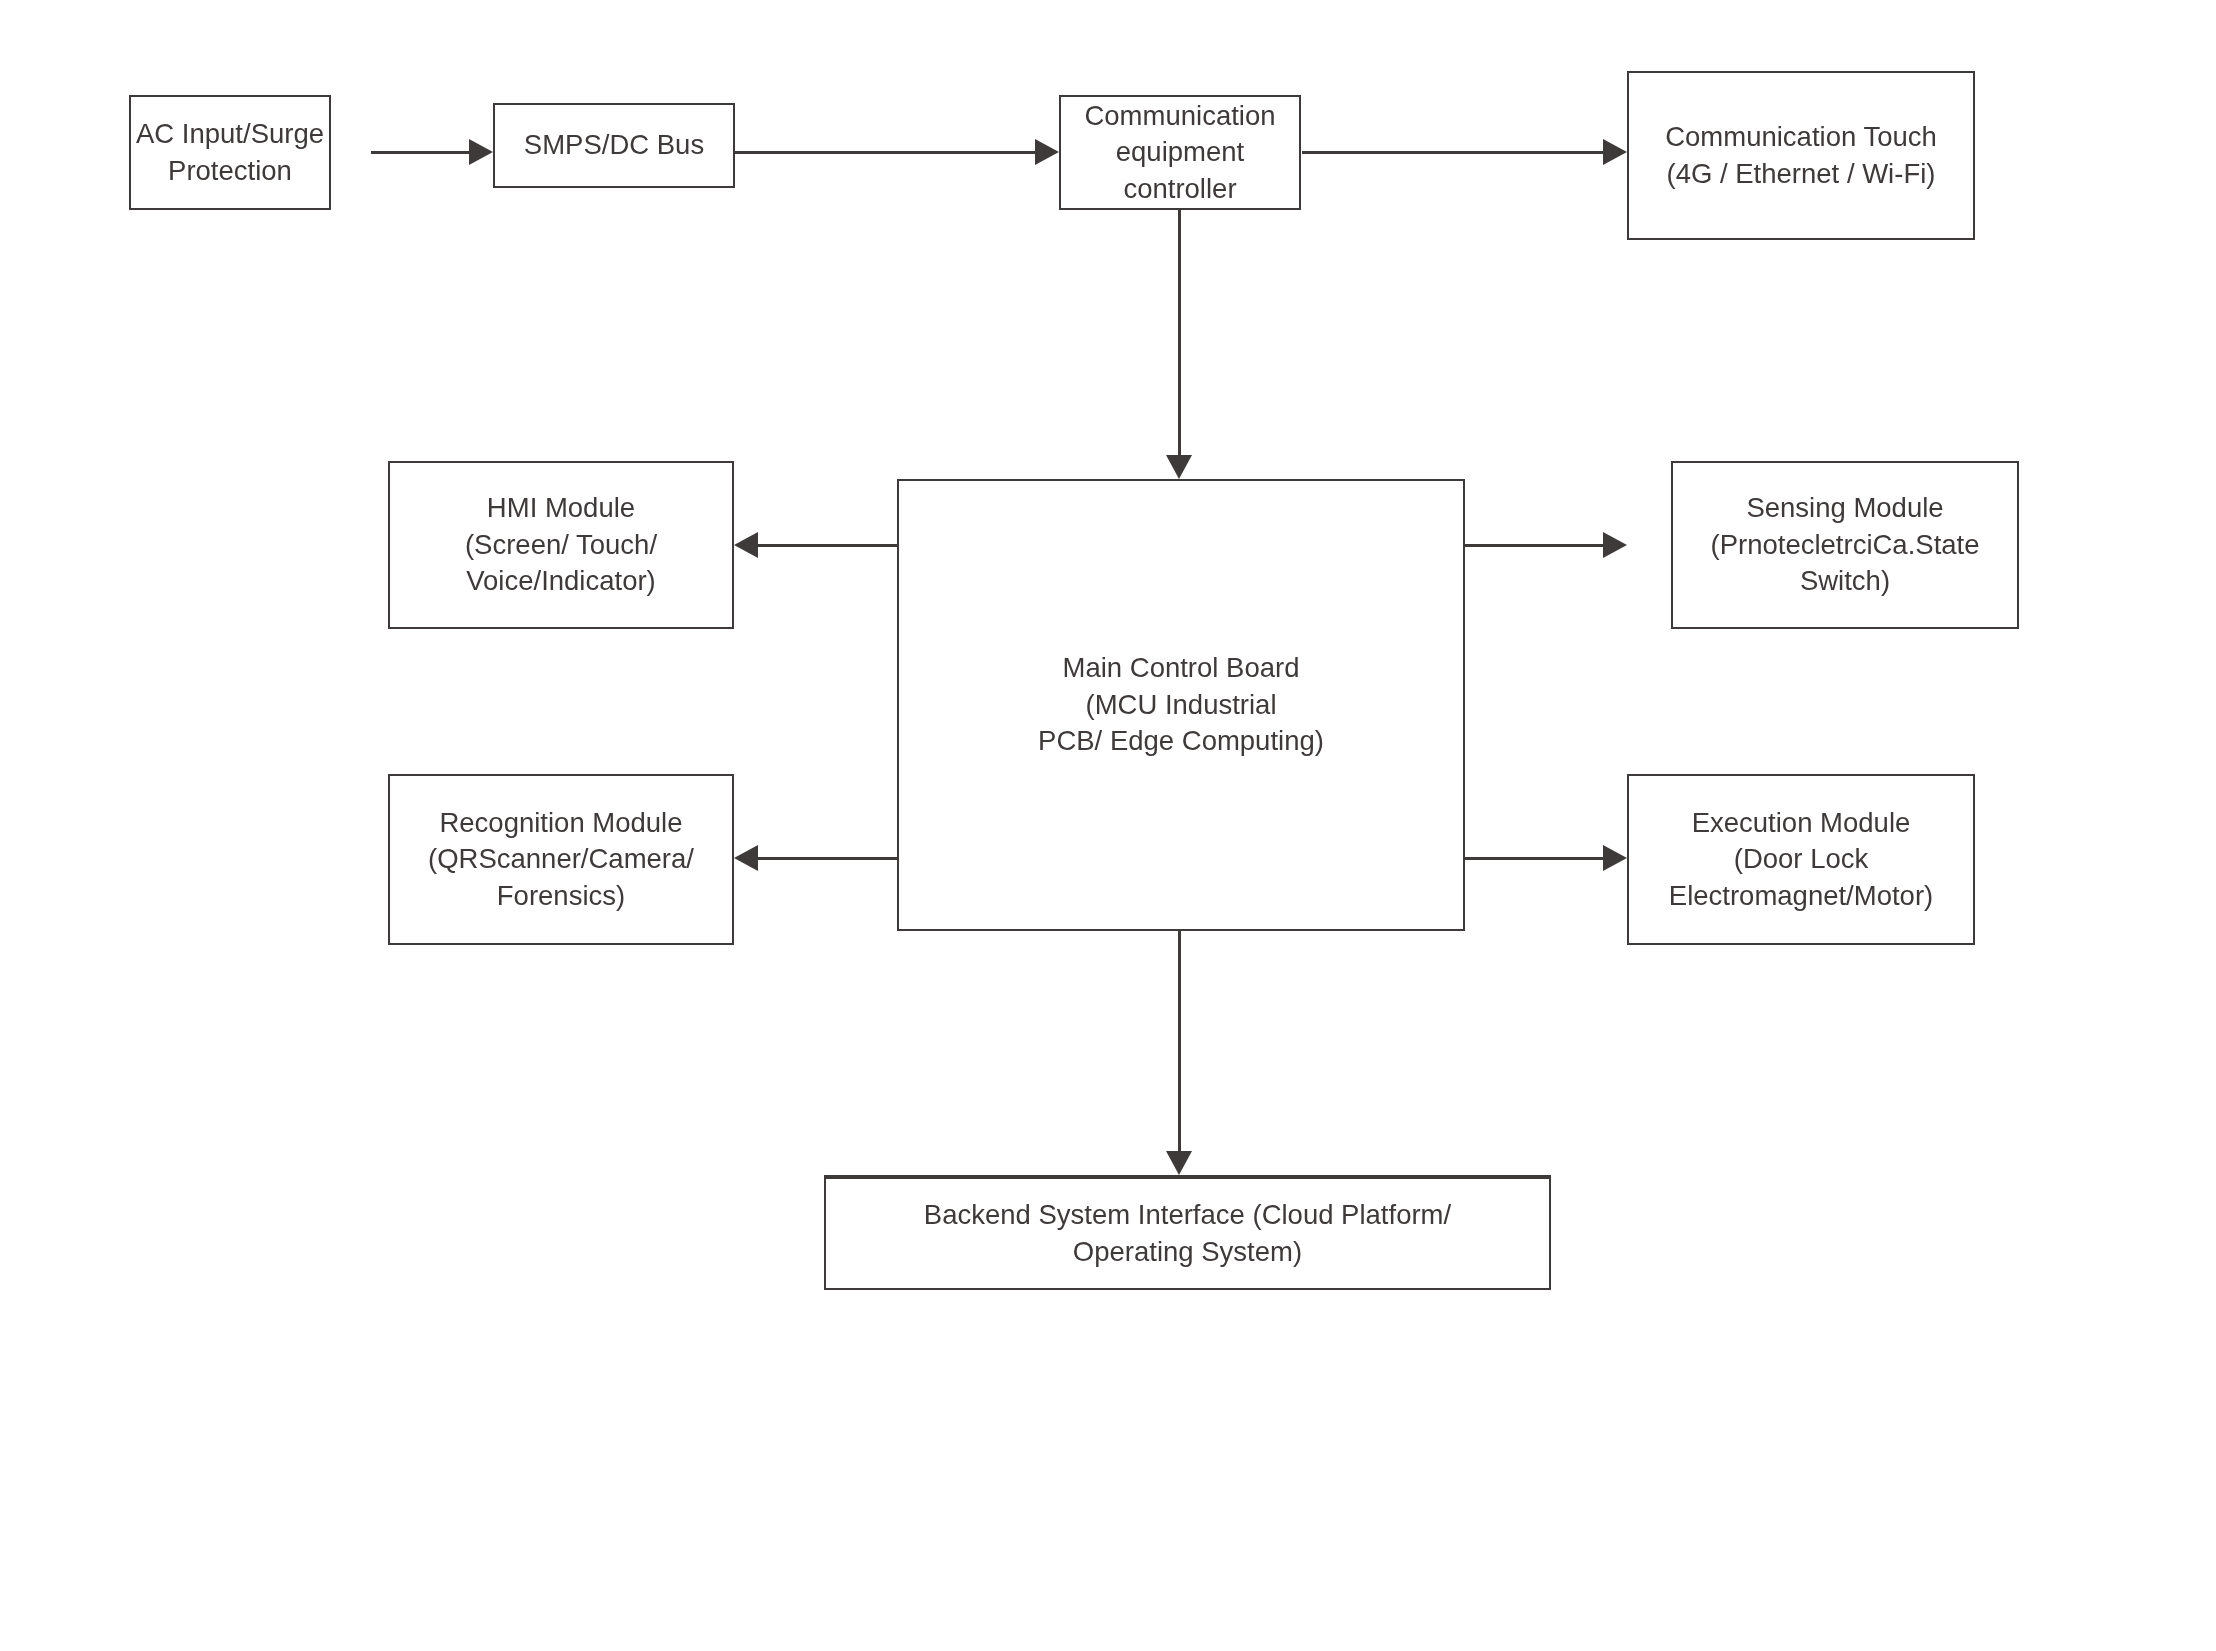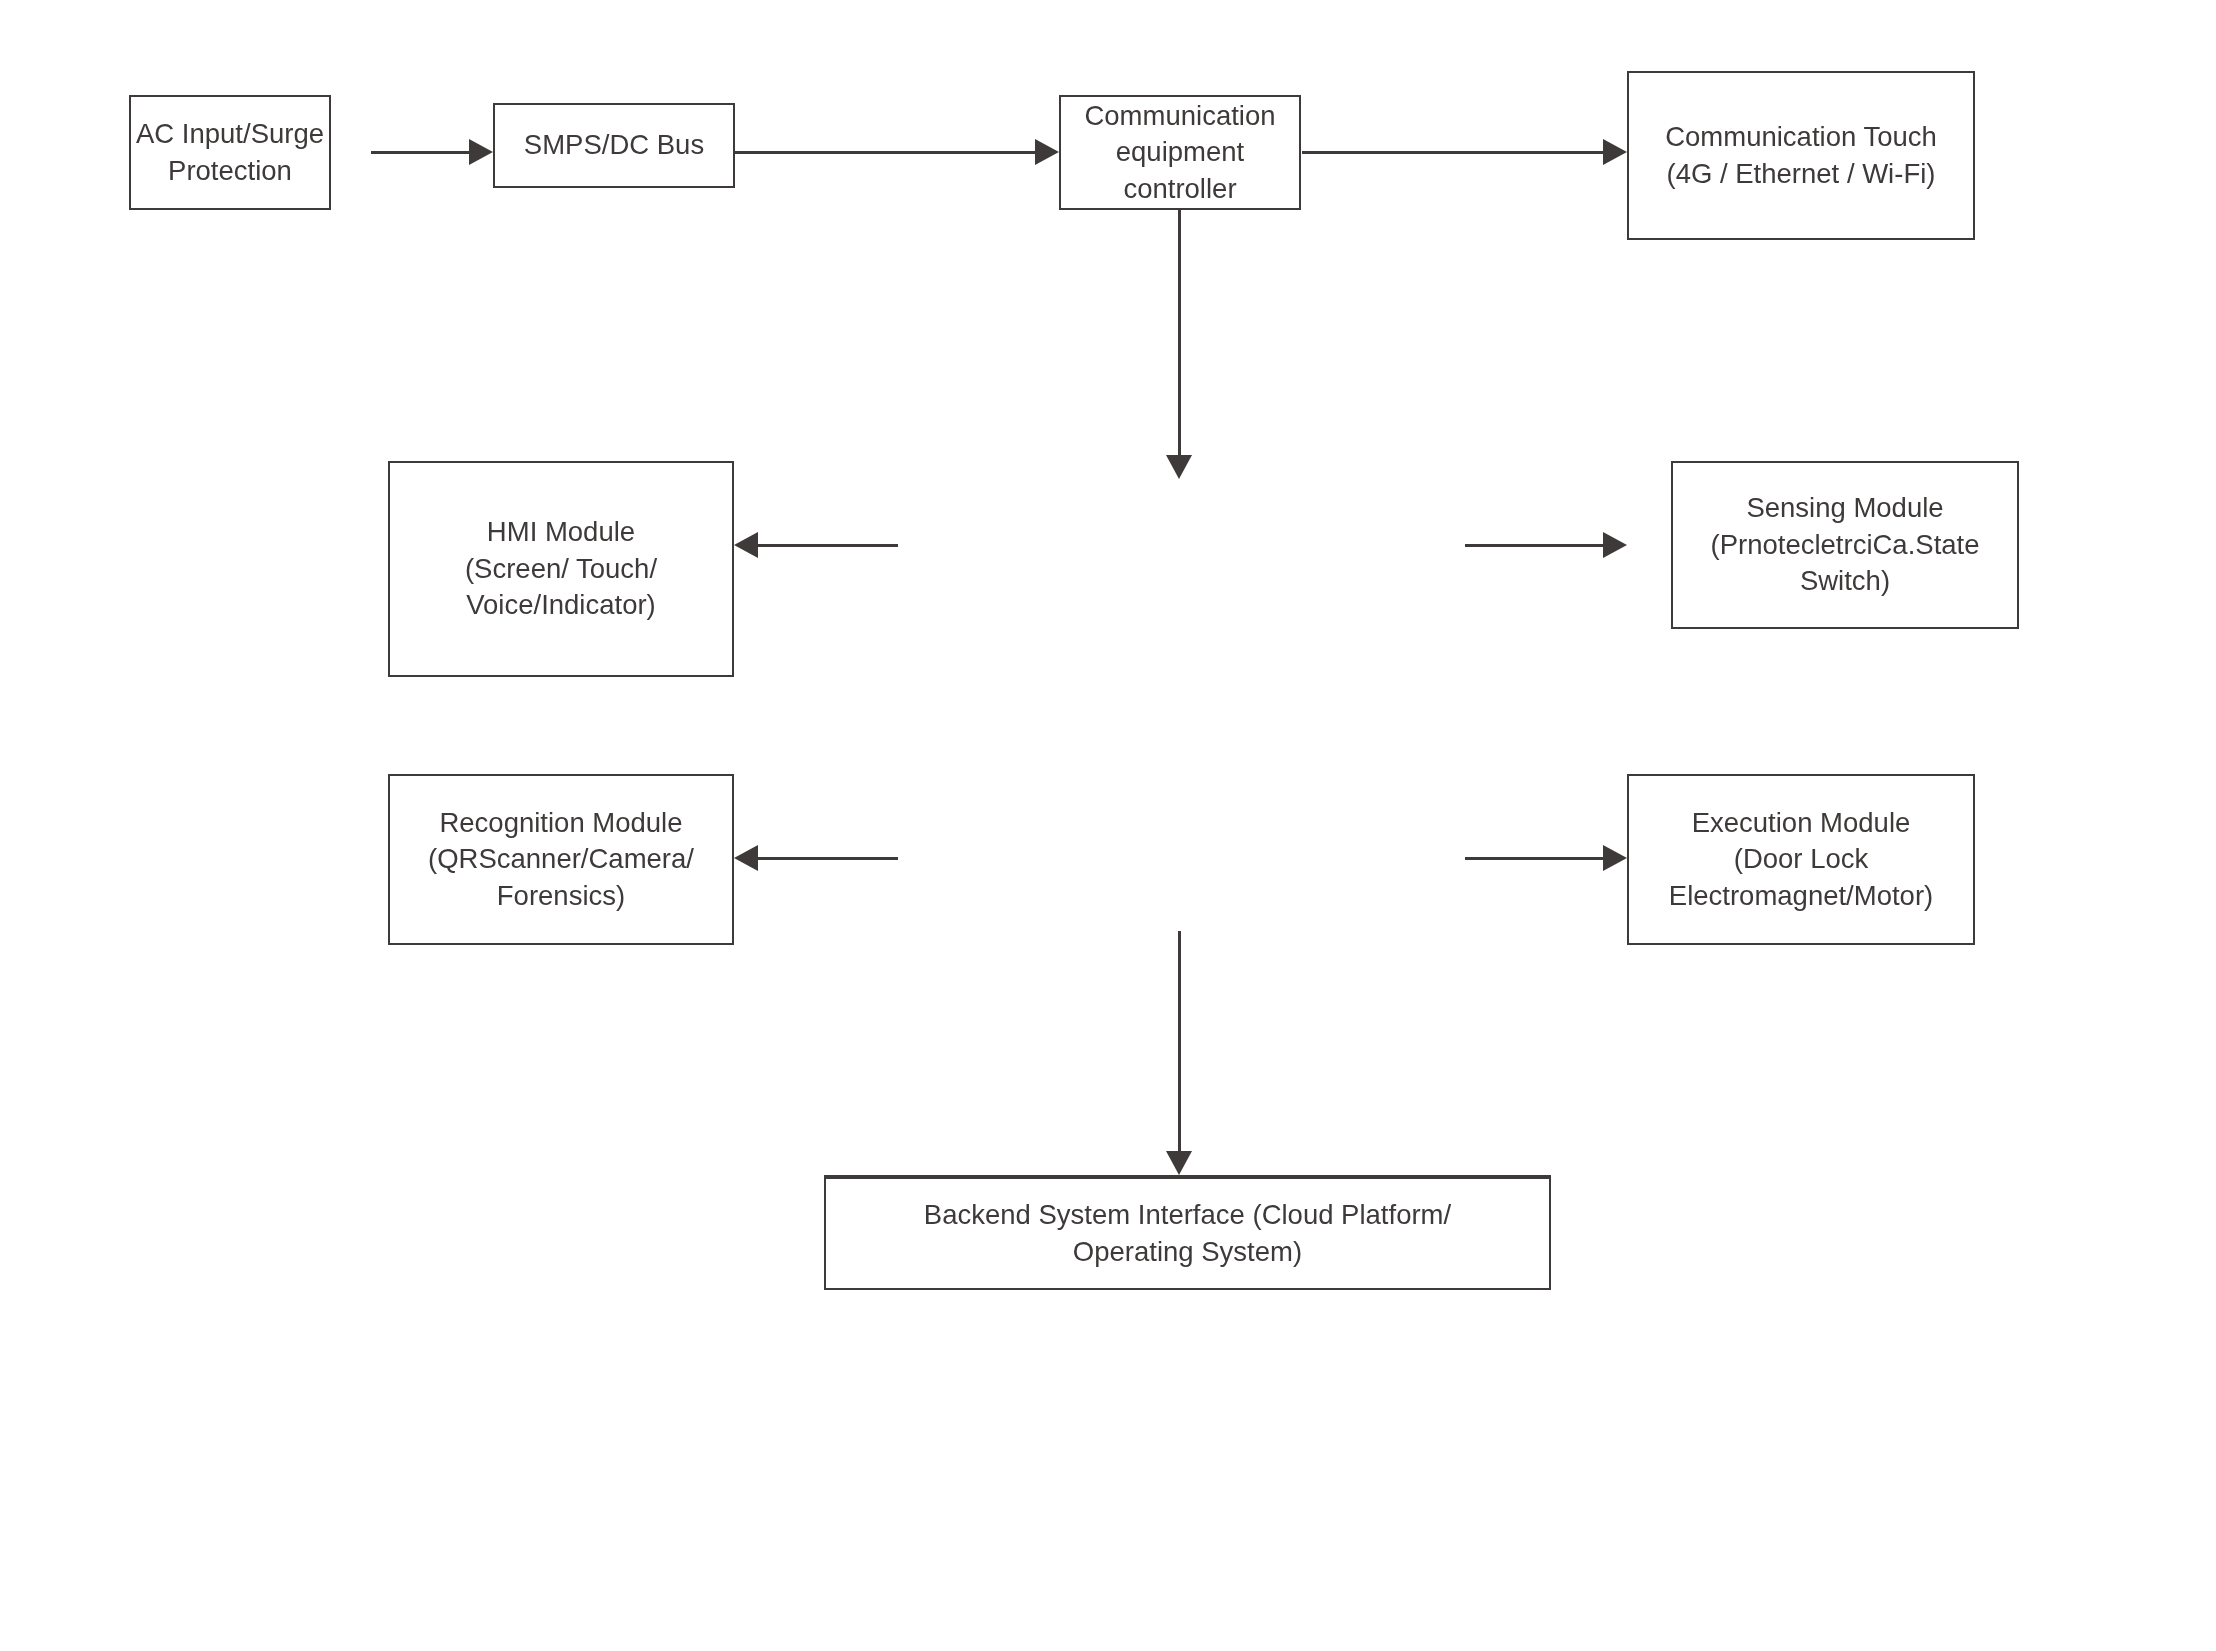--- a/index.html
+++ b/index.html
@@ -59,21 +59,21 @@
   .arrow-down{
     border-left:13.3px solid transparent;
     border-right:13.3px solid transparent;
     border-top:24px solid var(--stroke);
   }
   
   #node-ac       {left:129px;  top:95px;  width:202px;  height:115px;}
   #node-smps     {left:493px; top:95px;  width:242px;  height:85px;margin-top:8px;}
   #node-ctrl     {left:1059px; top:95px;  width:242px;  height:115px;}
   #node-comm     {left:1627px; top:71px;  width:348px;  height:169px;}
-  #node-hmi      {left:388px;  top:461px; width:346px;  height:216px;}
+  #node-hmi      {left:388px;  top:461px; width:346px;  height:168px;}
   #node-main     {left:897px; top:479px; width:568px; height:452px;}
   #node-sensing  {left:1627px; top:461px; width:348px;  height:168px;margin-left:44px;}
   #node-recognition{left:388px;top:774px; width:346px;  height:171px;}
   #node-execution{left:1627px; top:774px; width:348px;  height:171px;}
   #node-backend  {left:824px; top:1175px; width:727px; height:115px; border-top-width:4.4px;}
 </style>
 </head>
 <body>
 
 <div id="canvas">
@@ -97,20 +97,25 @@
     <div class="node-label">Communication Touch
 (4G / Ethernet / Wi-Fi)</div>
   </div>
 
   <div class="node" id="node-hmi">
     <div class="node-label">HMI Module
 (Screen/ Touch/
 Voice/Indicator)</div>
   </div>
 
+  <div class="node" id="node-main">
+    <div class="node-label">Main Control Board
+(MCU Industrial
+PCB/ Edge Computing)</div>
+  </div>
 
   <div class="node" id="node-sensing">
     <div class="node-label">Sensing Module
 (PrnotecletrciCa.State
 Switch)</div>
   </div>
 
   <div class="node" id="node-execution">
     <div class="node-label">Execution Module
 (Door Lock

